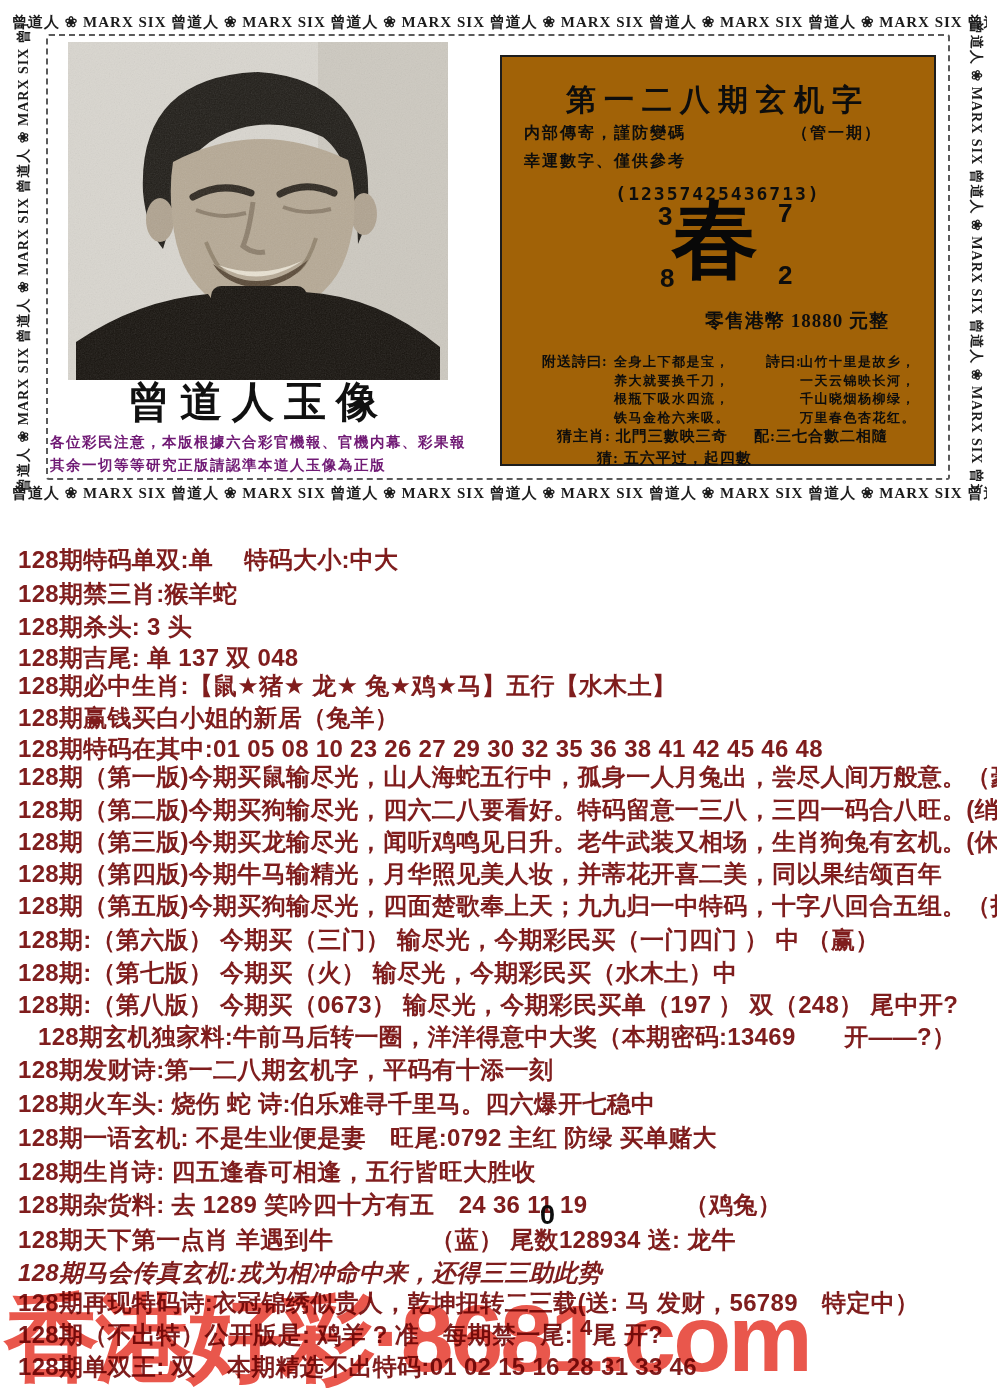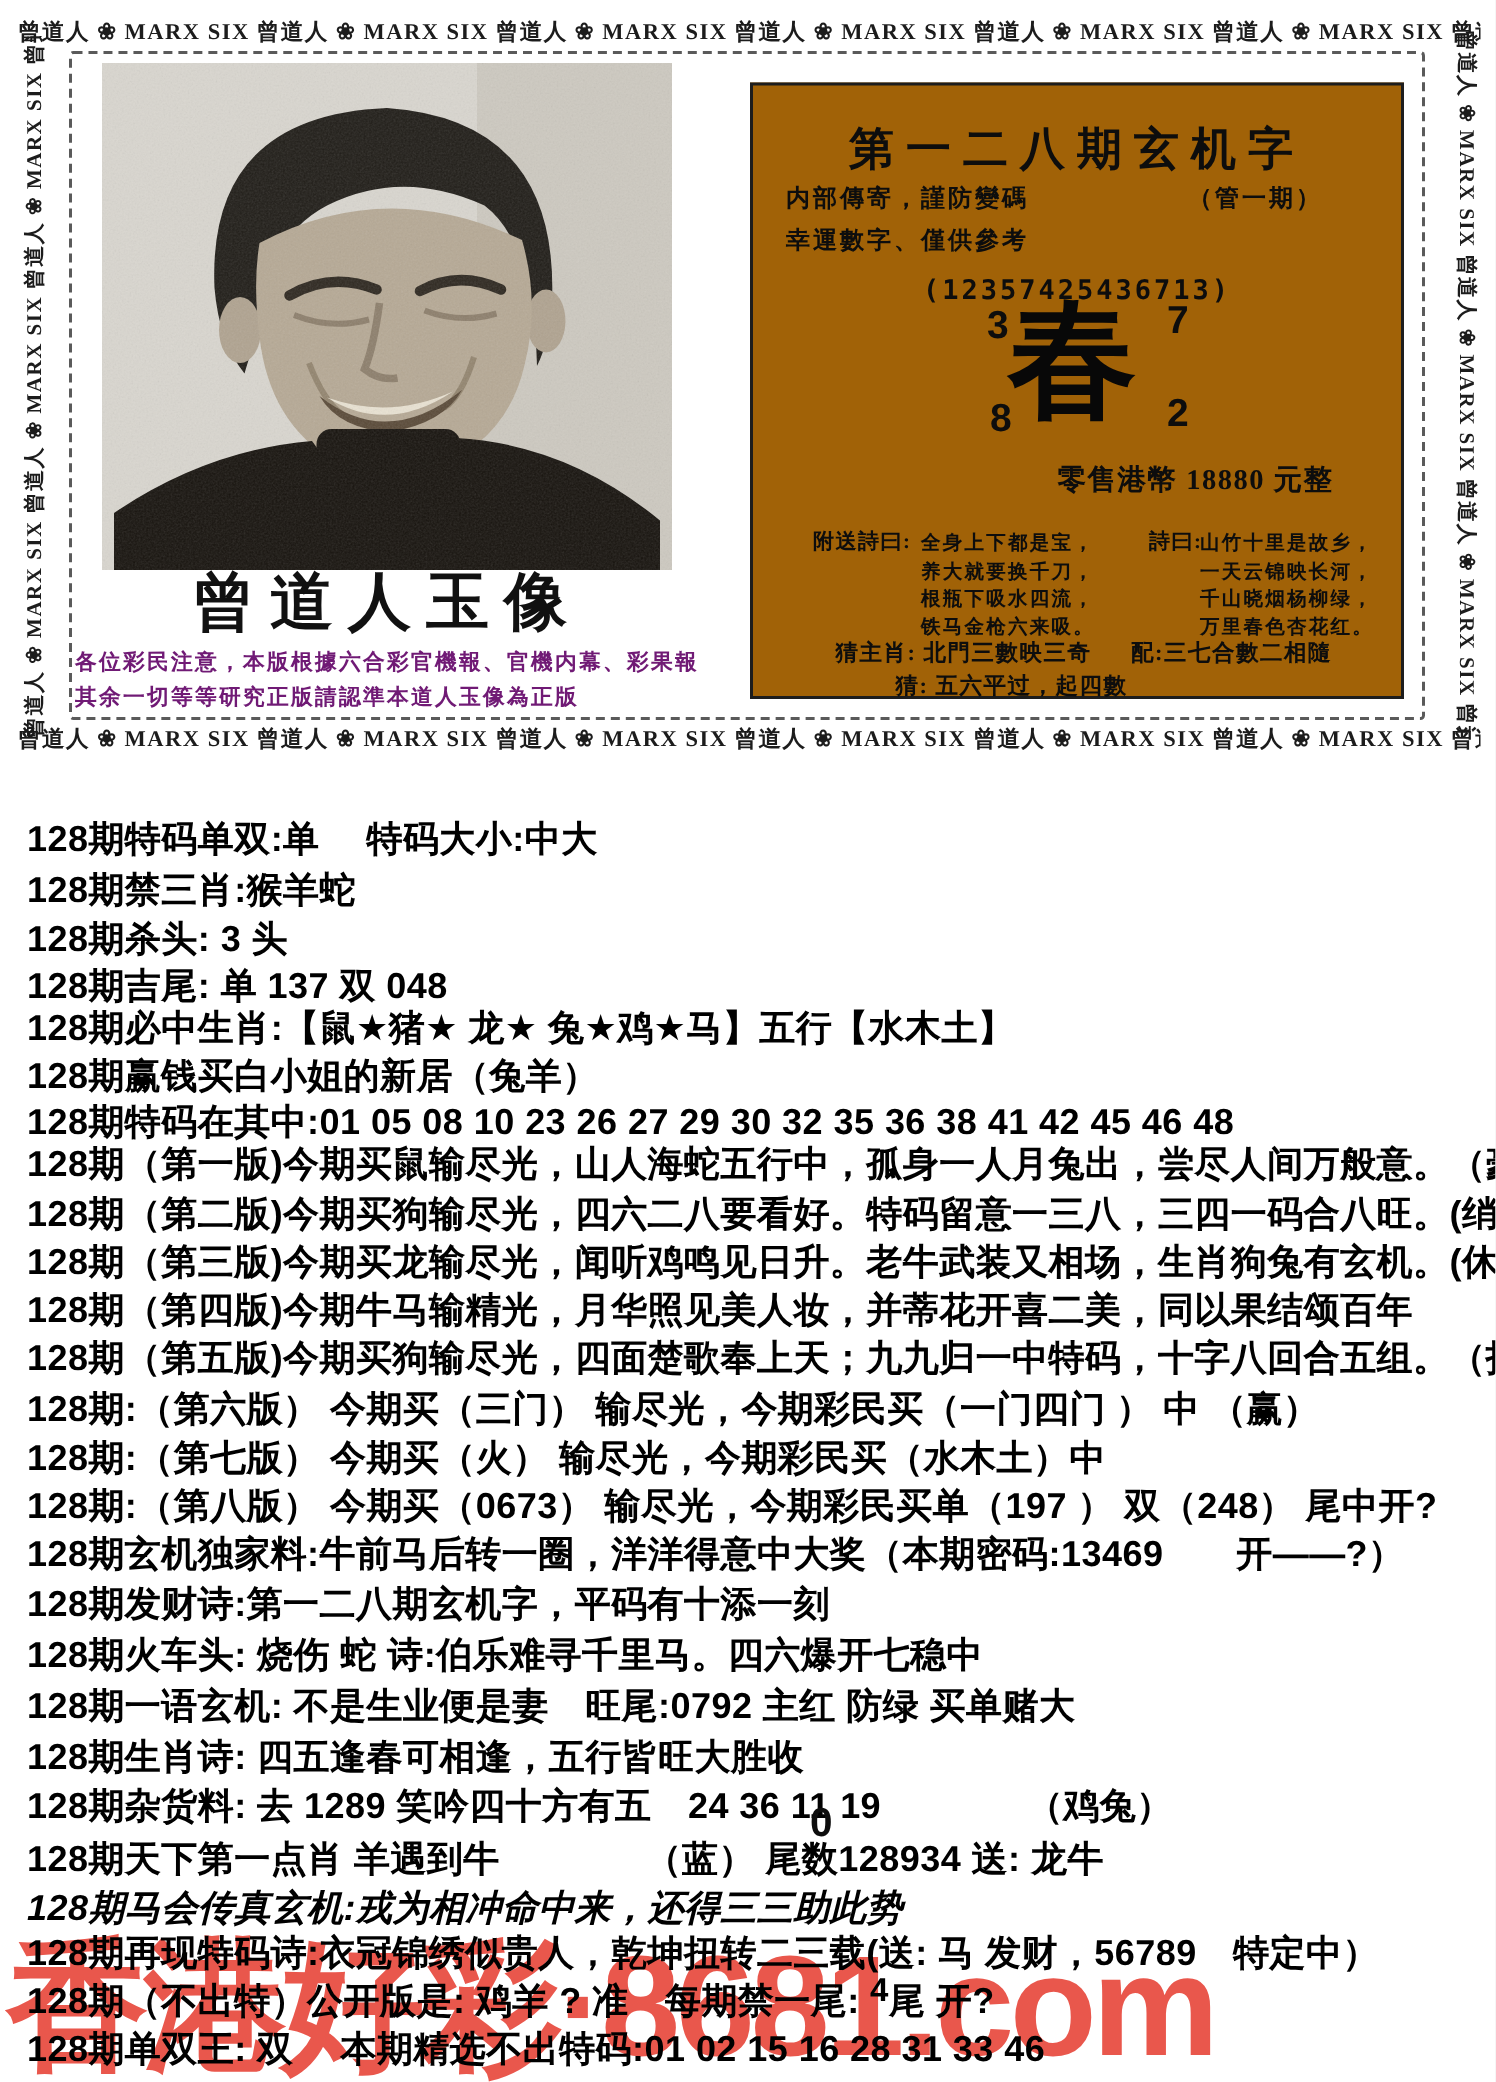--- a/index.html
+++ b/index.html
@@ -32,21 +32,21 @@
   .m-code{left:0;top:126px;width:432px;text-align:center;font:700 18px/22px "DejaVu Sans Mono",monospace;letter-spacing:2px;}
   .m-charm{left:170px;top:138px;font:700 86px/90px "Liberation Serif","DejaVu Serif",serif;color:#080808;}
   .m-num{font:700 26px/28px "Liberation Sans",sans-serif;}
   .m-price{left:203px;top:252px;font:700 19px/24px "Liberation Serif","DejaVu Serif",serif;letter-spacing:1px;}
   .m-poemlbl{font:700 14px/18px "Liberation Serif","DejaVu Serif",serif;letter-spacing:1px;}
   .m-poem{font:700 13px/18.5px "Liberation Serif","DejaVu Serif",serif;letter-spacing:1.5px;white-space:pre-line !important;}
   .m-guess{font:700 15px/19px "Liberation Serif","DejaVu Serif",serif;letter-spacing:1px;}
 
   
   .bline{position:absolute;left:18px;white-space:nowrap;
-         font:700 24px/30px "Liberation Sans","DejaVu Sans",sans-serif;color:#000000;letter-spacing:0.3px;}
+         font:700 24px/30px "Liberation Sans","DejaVu Sans",sans-serif;color:#7f1d1d;letter-spacing:0.3px;}
   .sup4{display:inline-block;transform:translateY(-8px);font-size:22px;}
   .zero-note{position:absolute;left:540px;top:1200px;font:700 27px/30px "Liberation Sans",sans-serif;}
 
   
   .wm{position:absolute;left:4px;top:1288px;z-index:5;white-space:nowrap;
       font:900 95px/100px "Liberation Sans","DejaVu Sans",sans-serif;letter-spacing:-3px;
       transform:scaleY(1.0);mix-blend-mode:multiply;opacity:0.92;}
 </style>
 </head>
 <body>
@@ -127,21 +127,21 @@
   <div class="bline" style="top:703px;">128期赢钱买白小姐的新居（兔羊）</div>
   <div class="bline" style="top:734px;">128期特码在其中:01 05 08 10 23 26 27 29 30 32 35 36 38 41 42 45 46 48</div>
   <div class="bline" style="top:762px;">128期（第一版)今期买鼠输尽光，山人海蛇五行中，孤身一人月兔出，尝尽人间万般意。（豪）</div>
   <div class="bline" style="top:795px;">128期（第二版)今期买狗输尽光，四六二八要看好。特码留意一三八，三四一码合八旺。(绡)</div>
   <div class="bline" style="top:827px;">128期（第三版)今期买龙输尽光，闻听鸡鸣见日升。老牛武装又相场，生肖狗兔有玄机。(休)</div>
   <div class="bline" style="top:859px;">128期（第四版)今期牛马输精光，月华照见美人妆，并蒂花开喜二美，同以果结颂百年</div>
   <div class="bline" style="top:891px;">128期（第五版)今期买狗输尽光，四面楚歌奉上天；九九归一中特码，十字八回合五组。（投）</div>
   <div class="bline" style="top:925px;">128期:（第六版） 今期买（三门） 输尽光，今期彩民买（一门四门 ） 中 （赢）</div>
   <div class="bline" style="top:958px;">128期:（第七版） 今期买（火） 输尽光，今期彩民买（水木土）中</div>
   <div class="bline" style="top:990px;">128期:（第八版） 今期买（0673） 输尽光，今期彩民买单（197 ）  双（248） 尾中开?</div>
-  <div class="bline" style="top:1022px;">128期玄机独家料:牛前马后转一圈，洋洋得意中大奖（本期密码:13469　　开——?）</div>
+  <div class="bline" style="top:1022px;margin-left:20px;">128期玄机独家料:牛前马后转一圈，洋洋得意中大奖（本期密码:13469　　开——?）</div>
   <div class="bline" style="top:1055px;">128期发财诗:第一二八期玄机字，平码有十添一刻</div>
   <div class="bline" style="top:1089px;">128期火车头: 烧伤 蛇 诗:伯乐难寻千里马。四六爆开七稳中</div>
   <div class="bline" style="top:1123px;">128期一语玄机: 不是生业便是妻　旺尾:0792 主红 防绿 买单赌大</div>
   <div class="bline" style="top:1157px;">128期生肖诗: 四五逢春可相逢，五行皆旺大胜收</div>
   <div class="bline" style="top:1190px;">128期杂货料: 去 1289 笑吟四十方有五　24 36 11 19　　　　（鸡兔）</div>
   <div class="bline" style="top:1225px;">128期天下第一点肖 羊遇到牛　　　　（蓝） 尾数128934 送: 龙牛</div>
   <div class="bline" style="top:1258px;font-style:italic;">128期马会传真玄机:戎为相冲命中来，还得三三助此势</div>
   <div class="bline" style="top:1288px;">128期再现特码诗:衣冠锦绣似贵人，乾坤扭转二三载(送: 马 发财，56789　特定中）</div>
   <div class="bline" style="top:1320px;">
     <span>128期（不出特）公开版是: 鸡羊 ? 准　每期禁一尾: </span><span class="sup4">4</span><span>尾 开?</span>

